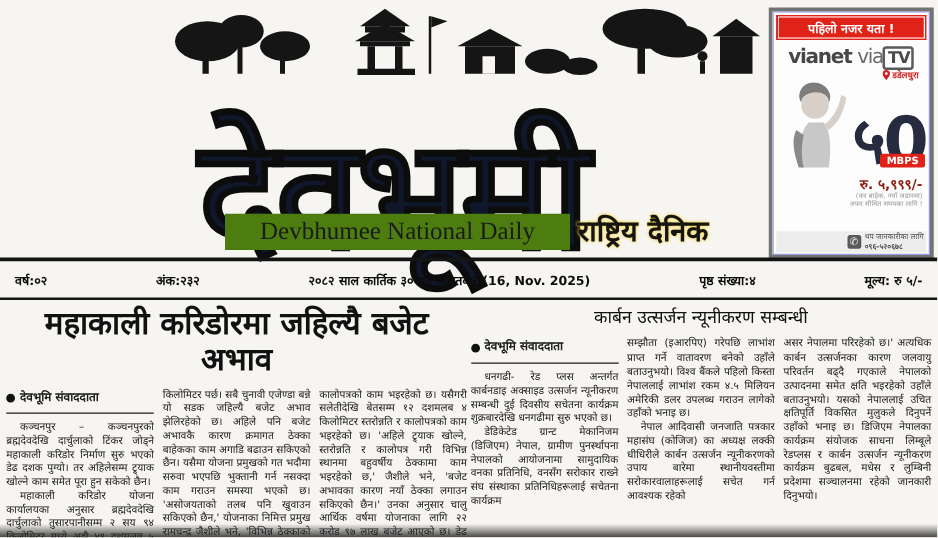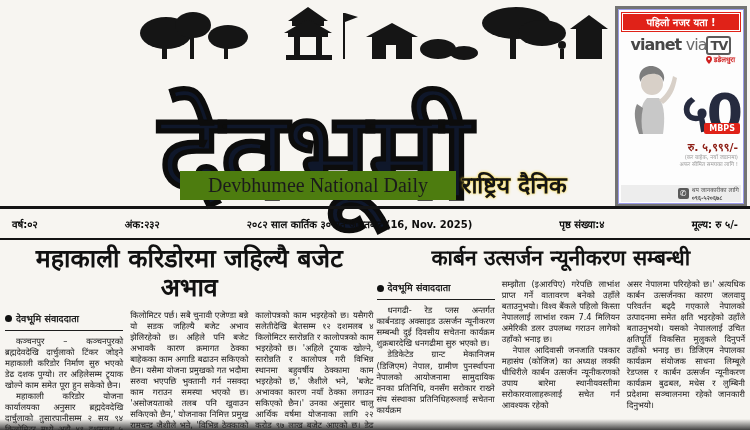--- a/index.html
+++ b/index.html
@@ -43,21 +43,21 @@
   .info-bar{position:absolute;top:206px;left:0;width:750px;height:34px;box-sizing:border-box;
       border-top:3px solid #141414;border-bottom:2px solid #141414;
       display:flex;align-items:center;justify-content:space-between;padding:0 12px;
       font-size:10px;font-weight:bold;color:#0d0d0d;white-space:nowrap;}
   
   .main{position:absolute;top:242px;left:0;width:750px;height:188px;display:flex;gap:3px;
       padding:0 5px;box-sizing:border-box;}
   .story{flex:1;min-width:0;}
   .headline-left{font-size:25px;font-weight:bold;text-align:center;line-height:1.15;
       margin:3px 0 7px;color:#111;}
-  .headline-right{font-size:21px;font-weight:bold;text-align:center;line-height:1.32;
+  .headline-right{font-size:14px;font-weight:normal;text-align:center;line-height:1.32;
       margin:3px 0 6px;color:#111;}
   .cols{display:flex;gap:7px;}
   .col{flex:1;min-width:0;font-size:8.3px;line-height:1.33;text-align:justify;color:#202020;}
   .byline{display:flex;align-items:center;gap:4px;font-size:9.5px;font-weight:bold;
       border-bottom:1.5px solid #1e1e1e;padding:3px 0 5px;margin-bottom:5px;}
   .byline-bullet{width:7px;height:7px;border-radius:50%;background:#111;flex:0 0 auto;}
   .col p{margin:0;}
   .col p.lead{text-indent:11px;}
   
   .bottom-fade{position:absolute;left:0;bottom:0;width:750px;height:11px;
@@ -187,21 +187,21 @@
       <div class="cols">
         <div class="col">
           <div class="byline">
             <span class="byline-bullet"></span>
             <span>देवभूमि संवाददाता</span>
           </div>
           <p class="lead">धनगढी- रेड प्लस अन्तर्गत कार्बनडाइ अक्साइड उत्सर्जन न्यूनीकरण सम्बन्धी दुई दिवसीय सचेतना कार्यक्रम शुक्रबारदेखि धनगढीमा सुरु भएको छ।</p>
           <p class="lead">डेडिकेटेड ग्रान्ट मेकानिजम (डिजिएम) नेपाल, ग्रामीण पुनर्स्थापना नेपालको आयोजनामा सामुदायिक वनका प्रतिनिधि, वनसँग सरोकार राख्ने संघ संस्थाका प्रतिनिधिहरूलाई सचेतना कार्यक्रम</p>
         </div>
         <div class="col">
-          <p>सम्झौता (इआरपिए) गरेपछि लाभांश प्राप्त गर्ने वातावरण बनेको उहाँले बताउनुभयो। विश्व बैंकले पहिलो किस्ता नेपाललाई लाभांश रकम 7.4 मिलियन अमेरिकी डलर उपलब्ध गराउन लागेको उहाँको भनाइ छ।</p>
+          <p>सम्झौता (इआरपिए) गरेपछि लाभांश प्राप्त गर्ने वातावरण बनेको उहाँले बताउनुभयो। विश्व बैंकले पहिलो किस्ता नेपाललाई लाभांश रकम ४.५ मिलियन अमेरिकी डलर उपलब्ध गराउन लागेको उहाँको भनाइ छ।</p>
           <p class="lead">नेपाल आदिवासी जनजाति पत्रकार महासंघ (कोजिज) का अध्यक्ष लक्की धीधिरीले कार्बन उत्सर्जन न्यूनीकरणको उपाय बारेमा स्थानीयवस्तीमा सरोकारवालाहरूलाई सचेत गर्न आवश्यक रहेको</p>
         </div>
         <div class="col">
           <p>असर नेपालमा परिरहेको छ।' अत्यधिक कार्बन उत्सर्जनका कारण जलवायु परिवर्तन बढ्दै गएकाले नेपालको उत्पादनमा समेत क्षति भइरहेको उहाँले बताउनुभयो। यसको नेपाललाई उचित क्षतिपूर्ति विकसित मुलुकले दिनुपर्ने उहाँको भनाइ छ। डिजिएम नेपालका कार्यक्रम संयोजक साधना लिम्बूले रेडप्लस र कार्बन उत्सर्जन न्यूनीकरण कार्यक्रम बुढबल, मधेस र लुम्बिनी प्रदेशमा सञ्चालनमा रहेको जानकारी दिनुभयो।</p>
         </div>
       </div>
     </section>
   </main>
 
   <div class="bottom-fade"></div>

